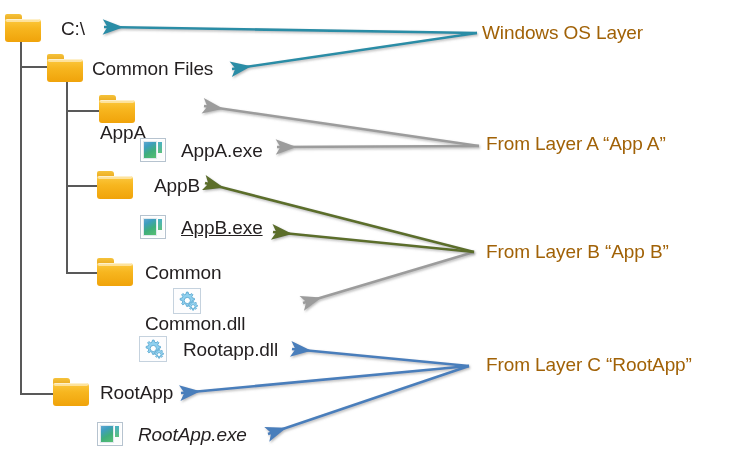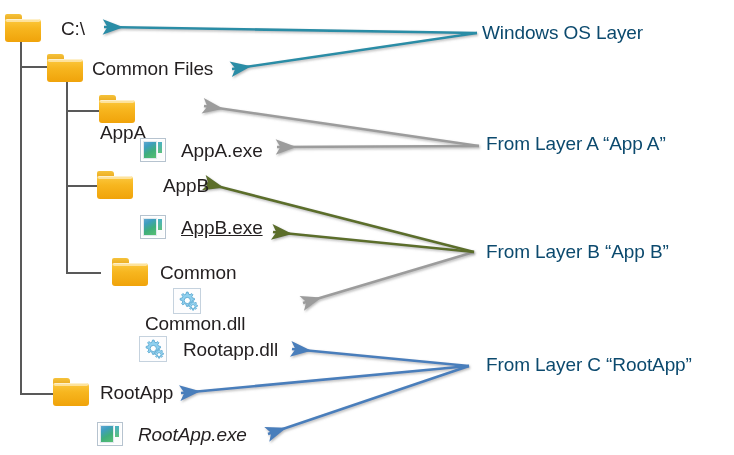--- a/index.html
+++ b/index.html
@@ -125,21 +125,21 @@
     position: absolute;
     background: #595959;
   }
   .vline { width: 2px; }
   .hline { height: 2px; }
 
   
   .caption {
     position: absolute;
     font-size: 19px;
-    color: #0c4a6e;
+    color: #a16207;
     white-space: nowrap;
     letter-spacing: -0.1px;
   }
 </style>
 </head>
 <body>
 
 <div id="canvas">
 
   <svg id="arrow-layer" viewBox="0 0 734 455" width="734" height="455" xmlns="http://www.w3.org/2000/svg">
@@ -232,32 +232,32 @@
       </span>
       <span class="node-label" style="margin-left:5px;">AppA.exe</span>
     </div>
 
     <div class="node" style="left:97px; top:170px;">
       <span class="folder-icon">
         <span class="tab"></span>
           <span class="body"></span>
           <span class="lip"></span>
       </span>
-      <span class="node-label" style="margin-left:21px;">AppB</span>
+      <span class="node-label" style="margin-left:12px;">AppB</span>
     </div>
 
     <div class="node" style="left:140px; top:212px;">
       <span class="exe-icon">
         <span class="big"></span>
           <span class="small"></span>
       </span>
       <span class="node-label" style="margin-left:5px;text-decoration:underline;">AppB.exe</span>
     </div>
 
-    <div class="node" style="left:112px; top:257px;">
+    <div class="node" style="left:97px; top:257px;">
       <span class="folder-icon">
         <span class="tab"></span>
           <span class="body"></span>
           <span class="lip"></span>
       </span>
       <span class="node-label" style="margin-left:3px;">Common</span>
     </div>
 
     <div class="node" style="left:139px; top:288px;flex-direction:column;">
       <span class="dll-icon">

